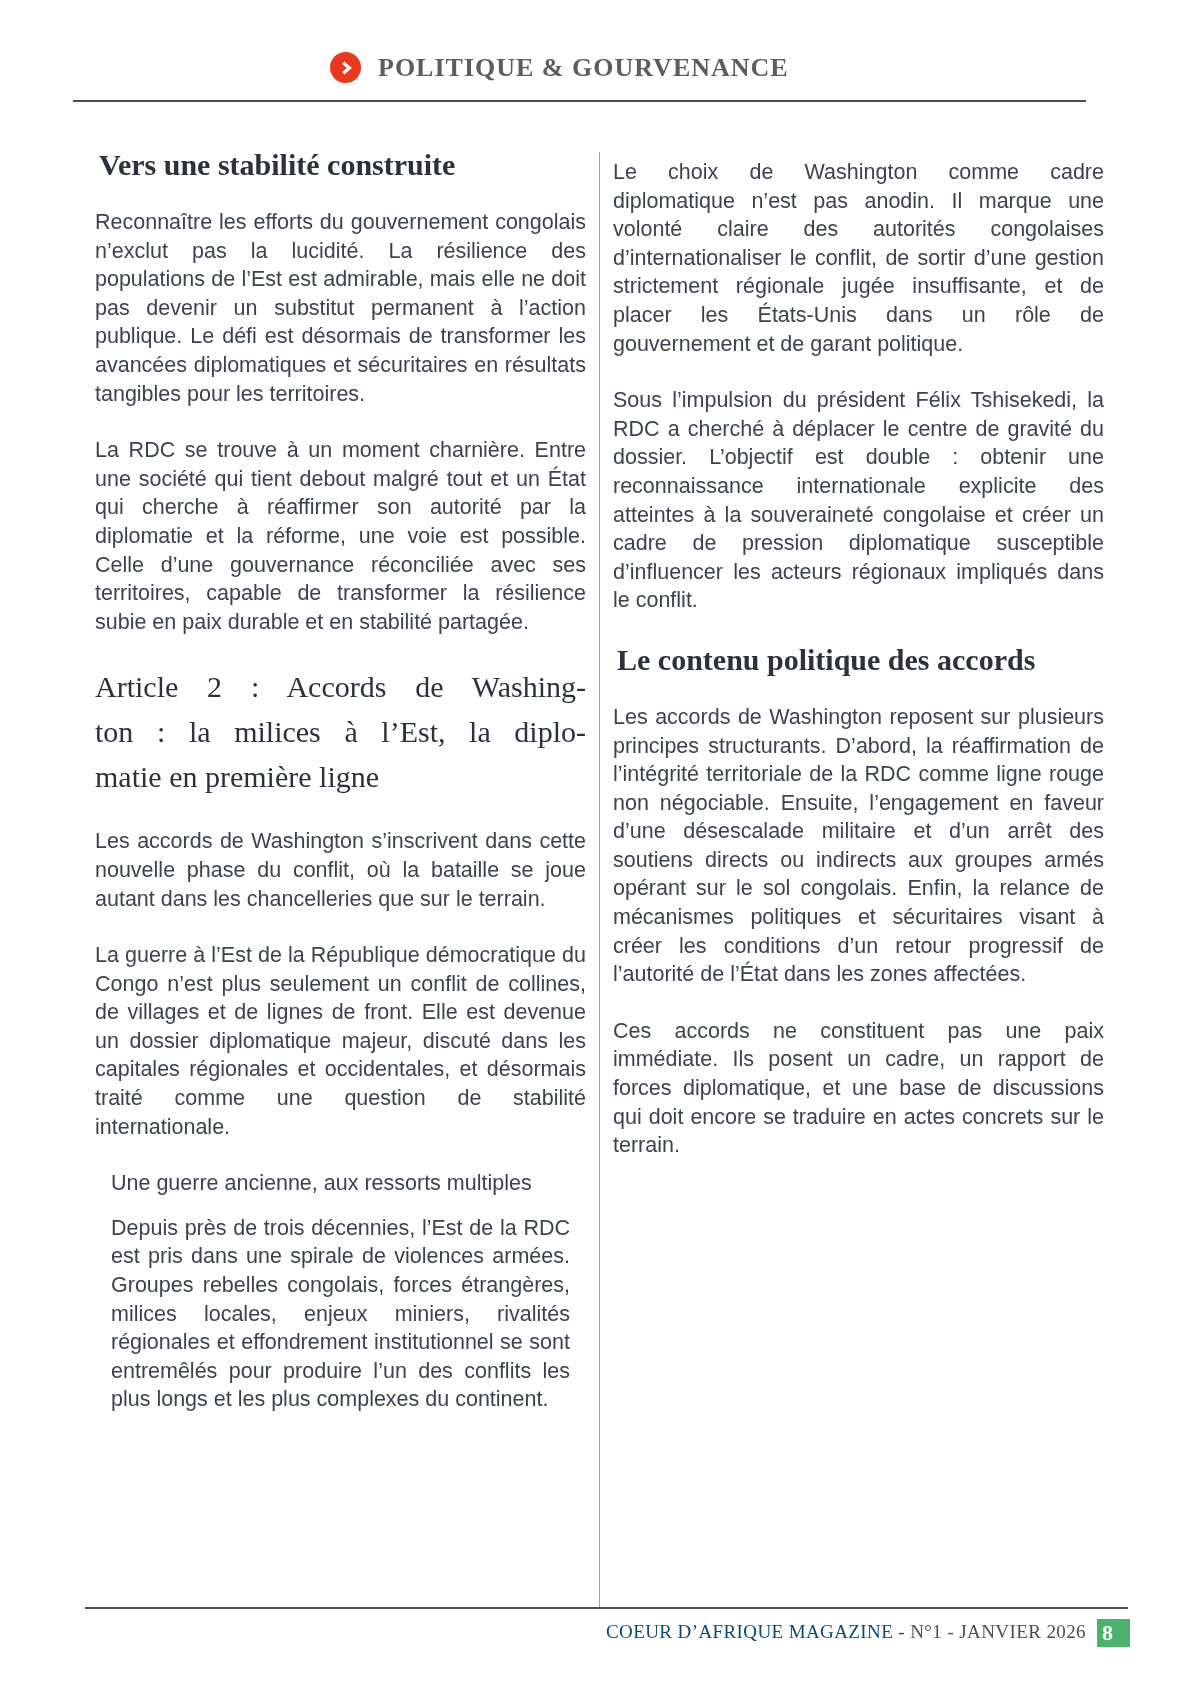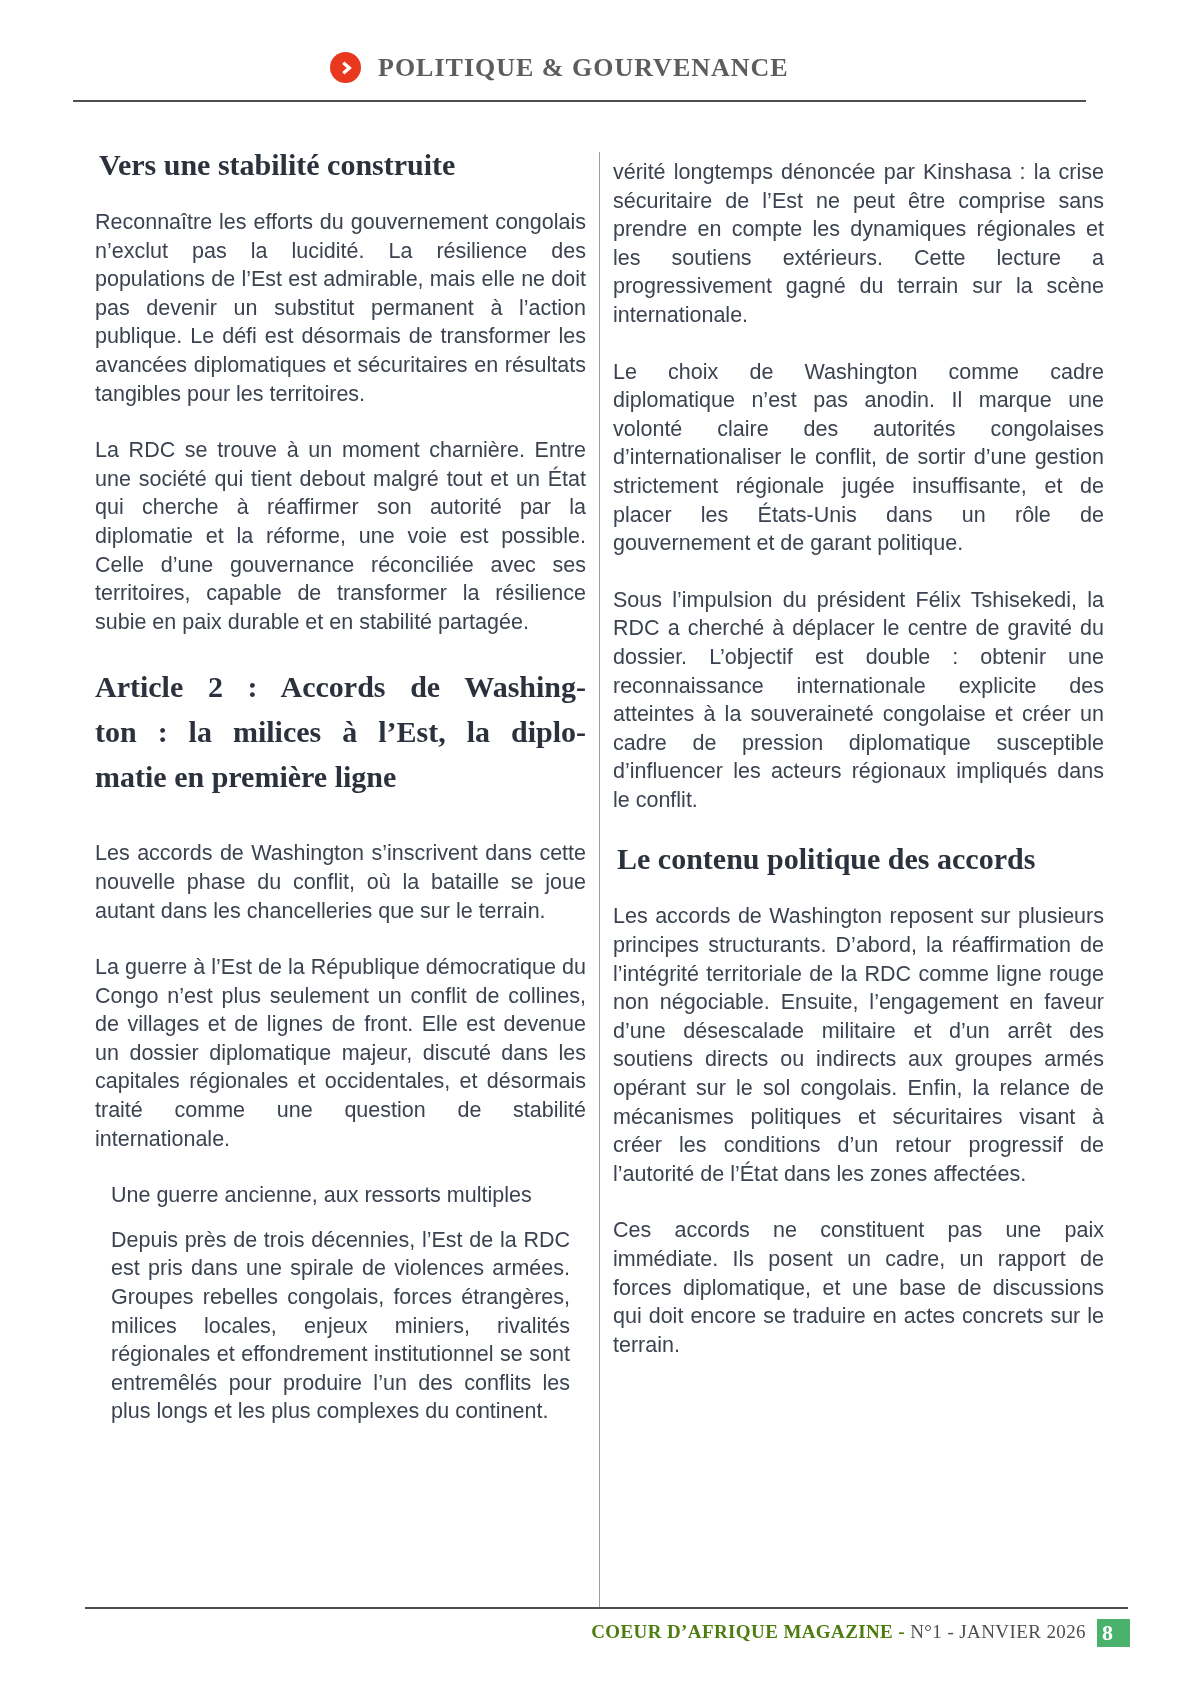--- a/index.html
+++ b/index.html
@@ -28,36 +28,36 @@
     hyphens: auto; -webkit-hyphens: auto;
   }
   .divider { width: 1px; flex: 0 0 1px; background: #9e9e9e; margin: 14px 13px 0 13px; }
   .col-right { padding-top: 20px; }
   h2 {
     font-family: "Liberation Serif", serif; font-weight: 700; color: #2b313d;
     font-size: 30px; line-height: 34px; margin: 10px 4px 26px; text-align: left;
     hyphens: none; -webkit-hyphens: none;
   }
   .article-heading {
-    font-family: "Liberation Serif", serif; font-weight: 700; color: #2b313d;
-    font-size: 30px; line-height: 45px; margin: 8px 0 40px;
+    font-family: "Liberation Serif", serif; font-weight: 400; color: #2b313d;
+    font-size: 30px; line-height: 45px; margin: 8px 0 28px;
     hyphens: none; -webkit-hyphens: none;
   }
   .article-heading .jline { display: block; text-align: justify; text-align-last: justify; }
   .article-heading .lline { display: block; text-align: right; text-align-last: left; }
   p.para { margin: 0 0 28px; }
   p.lead, p.flush { margin: 16px; }
   
   .footer-rule { position: absolute; top: 1607px; left: 85px; width: 1043px; height: 2px; background: #4f4f4f; }
   .footer-info {
     position: absolute; top: 1621px; right: 114px;
     font-family: "Liberation Serif", serif; font-size: 19px; color: #4d4d4d;
     letter-spacing: 0.4px; white-space: nowrap;
   }
-  .footer-info .mag { font-weight: 700; color: #4d7c0f; }
+  .footer-info .mag { font-weight: 400; color: #0c4a6e; }
   .page-badge {
     position: absolute; left: 1097px; top: 1619px; width: 33px; height: 28px;
     background: #4bb26e; color: #ffffff;
     font-family: "Liberation Serif", serif; font-weight: 700;
     font-size: 22px; line-height: 28px; padding-left: 5px; text-align: left;
   }
 </style>
 </head>
 <body>
 
@@ -87,21 +87,20 @@
       </div>
       <p class="para">Les accords de Washington s’inscrivent dans cette nouvelle phase du conflit, où la bataille se joue autant dans les chancelleries que sur le terrain.</p>
       <p class="para">La guerre à l’Est de la République démocratique du Congo n’est plus seulement un conflit de collines, de villages et de lignes de front. Elle est devenue un dossier diplomatique majeur, discuté dans les capitales régionales et occidentales, et désormais traité comme une question de stabilité internationale.</p>
       <p class="lead">Une guerre ancienne, aux ressorts multiples</p>
       <p class="flush">Depuis près de trois décennies, l’Est de la RDC est pris dans une spirale de violences armées. Groupes rebelles congolais, forces étrangères, milices locales, enjeux miniers, rivalités régionales et effondrement institutionnel se sont entremêlés pour produire l’un des conflits les plus longs et les plus complexes du continent.</p>
     </div>
 
     <div class="divider"></div>
 
     <div class="col col-right">
-      <p class="para">vérité longtemps dénoncée par Kinshasa : la crise sécuritaire de l’Est ne peut être comprise sans prendre en compte les dynamiques régionales et les soutiens extérieurs. Cette lecture a progressivement gagné du terrain sur la scène internationale.</p>
       <p class="para">Le choix de Washington comme cadre diplomatique n’est pas anodin. Il marque une volonté claire des autorités congolaises d’internationaliser le conflit, de sortir d’une gestion strictement régionale jugée insuffisante, et de placer les États-Unis dans un rôle de gouvernement et de garant politique.</p>
       <p class="para">Sous l’impulsion du président Félix Tshisekedi, la RDC a cherché à déplacer le centre de gravité du dossier. L’objectif est double : obtenir une reconnaissance internationale explicite des atteintes à la souveraineté congolaise et créer un cadre de pression diplomatique susceptible d’influencer les acteurs régionaux impliqués dans le conflit.</p>
       <h2>Le contenu politique des accords</h2>
       <p class="para">Les accords de Washington reposent sur plusieurs principes structurants. D’abord, la réaffirmation de l’intégrité territoriale de la RDC comme ligne rouge non négociable. Ensuite, l’engagement en faveur d’une désescalade militaire et d’un arrêt des soutiens directs ou indirects aux groupes armés opérant sur le sol congolais. Enfin, la relance de mécanismes politiques et sécuritaires visant à créer les conditions d’un retour progressif de l’autorité de l’État dans les zones affectées.</p>
       <p class="para">Ces accords ne constituent pas une paix immédiate. Ils posent un cadre, un rapport de forces diplomatique, et une base de discussions qui doit encore se traduire en actes concrets sur le terrain.</p>
     </div>
 
   </div>
 
   <div class="footer-rule"></div>

